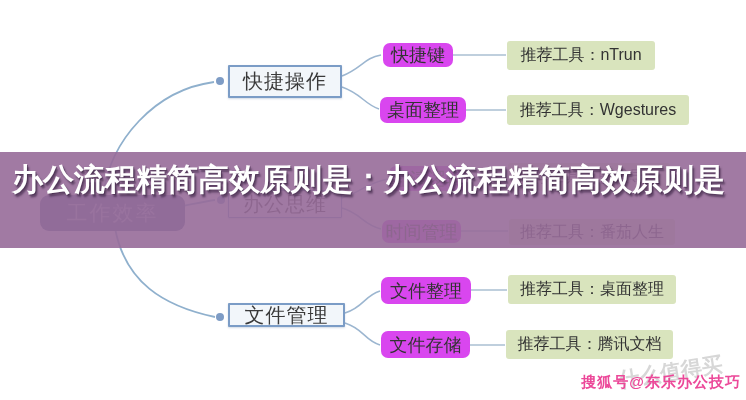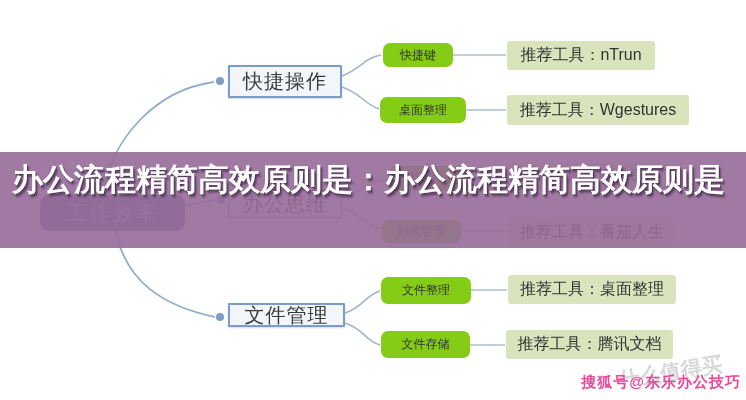--- a/index.html
+++ b/index.html
@@ -4,21 +4,21 @@
 <style>
   html,body{margin:0;padding:0;}
   body{font-family:"Liberation Sans","DejaVu Sans",sans-serif;background:#fff;}
   .stage{position:relative;width:746px;height:400px;background:#ffffff;overflow:hidden;}
   .connectors{position:absolute;left:0;top:0;z-index:1;}
   .node{position:absolute;z-index:2;display:flex;align-items:center;justify-content:center;
         box-sizing:border-box;white-space:nowrap;color:#383838;}
   .root{background:#5d6e96;color:#a9b3ce;font-size:21px;letter-spacing:2px;border-radius:9px;}
   .branch{background:#f2f6fa;border:2px solid #7b9cc6;border-radius:1px;font-size:20px;
           letter-spacing:1px;color:#3a3a3a;box-shadow:0 1px 2px rgba(80,110,150,.25);}
-  .leaf{background:#84cc16;border-radius:7px;font-size:12px;color:#333;}
+  .leaf{background:#d946ef;border-radius:7px;font-size:18px;color:#333;}
   .tool{background:#d9e4bd;border-radius:3px;font-size:16px;color:#333;}
   .banner{position:absolute;left:0;top:152px;width:746px;height:96px;
           background:rgba(151,108,153,0.90);z-index:3;}
   .banner-title{position:absolute;left:12px;top:10px;width:730px;font-size:31px;line-height:36px;
           font-weight:900;color:#ffffff;letter-spacing:0px;white-space:nowrap;
           text-shadow:2px 3px 2px rgba(62,38,70,.65), 1px 1px 0 rgba(62,38,70,.5);}
   .caption{position:absolute;right:5px;top:373px;z-index:5;font-size:15px;font-weight:700;
           color:#ec4899;letter-spacing:1px;}
   .watermark{position:absolute;left:618px;top:358px;z-index:4;font-size:21px;font-weight:700;
           color:rgba(110,110,110,0.28);transform:rotate(-9deg);white-space:nowrap;}

